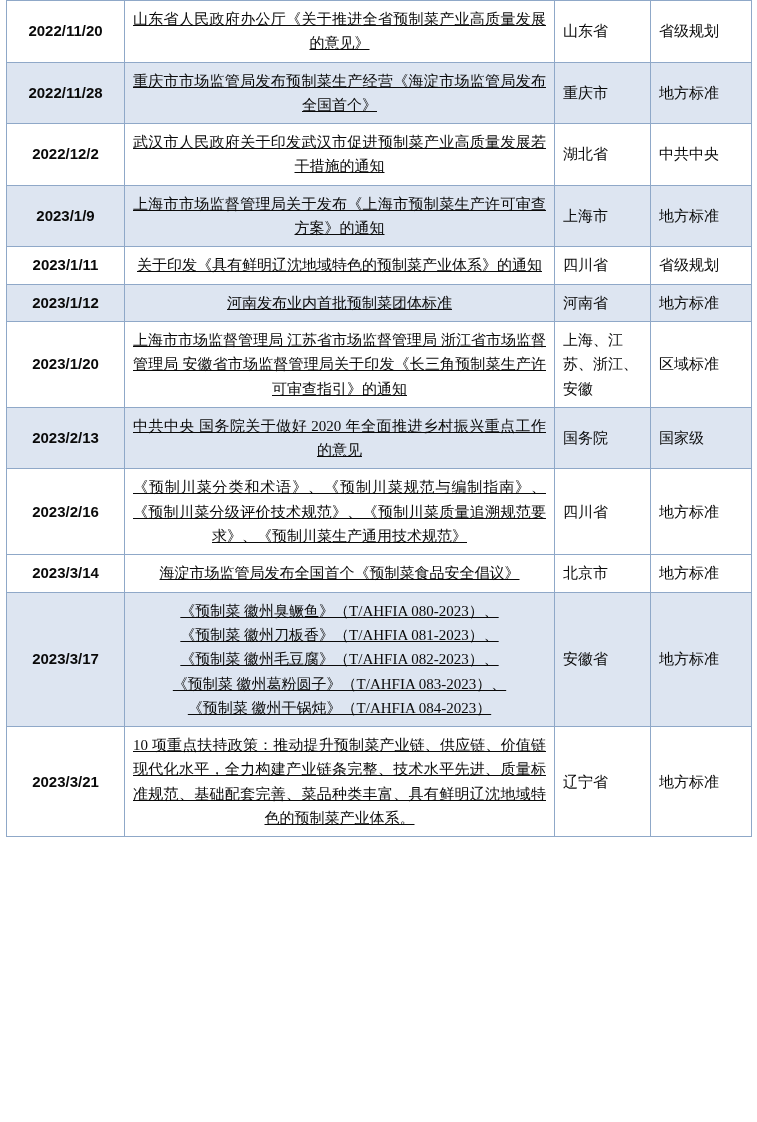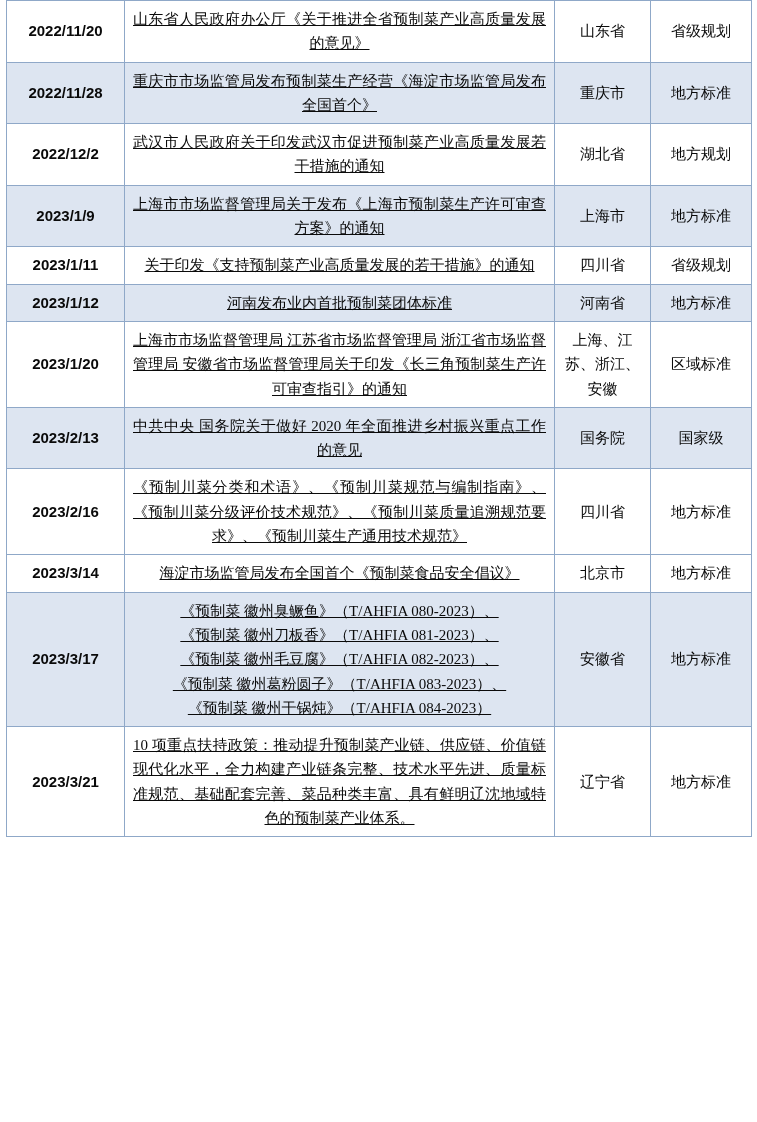--- a/index.html
+++ b/index.html
@@ -47,21 +47,21 @@
     text-align-last: center;
     padding-left: 14px;
     padding-right: 14px;
     text-decoration: underline;
   }
   td.title.multi {
     text-align: center;
     margin-left: 48px;
   }
   td.region, td.level {
-    text-align: center;
+    text-align: left;
   }
   tr.shade td {
     background: #dde5f1;
   }
   tr.plain td {
     background: #ffffff;
   }
   .nowrap-lines {
     white-space: pre-line;
   }
@@ -90,33 +90,33 @@
         <td class="date">2022/11/28</td>
         <td class="title">重庆市市场监管局发布预制菜生产经营《海淀市场监管局发布全国首个》</td>
         <td class="region">重庆市</td>
         <td class="level">地方标准</td>
       </tr>
 
       <tr class="plain">
         <td class="date">2022/12/2</td>
         <td class="title">武汉市人民政府关于印发武汉市促进预制菜产业高质量发展若干措施的通知</td>
         <td class="region">湖北省</td>
-        <td class="level">地方规划</td>
+        <td class="level">中共中央</td>
       </tr>
 
       <tr class="shade">
         <td class="date">2023/1/9</td>
         <td class="title">上海市市场监督管理局关于发布《上海市预制菜生产许可审查方案》的通知</td>
         <td class="region">上海市</td>
         <td class="level">地方标准</td>
       </tr>
 
       <tr class="plain">
         <td class="date">2023/1/11</td>
-        <td class="title">关于印发《支持预制菜产业高质量发展的若干措施》的通知</td>
+        <td class="title">关于印发《具有鲜明辽沈地域特色的预制菜产业体系》的通知</td>
         <td class="region">四川省</td>
         <td class="level">省级规划</td>
       </tr>
 
       <tr class="shade">
         <td class="date">2023/1/12</td>
         <td class="title multi">河南发布业内首批预制菜团体标准</td>
         <td class="region">河南省</td>
         <td class="level">地方标准</td>
       </tr>

